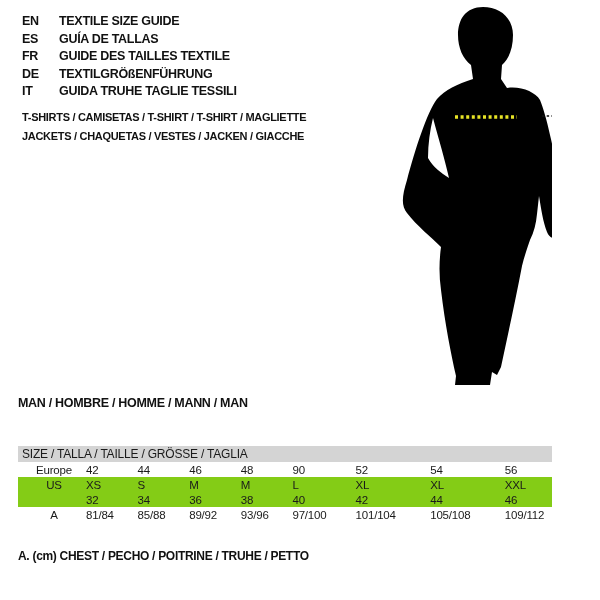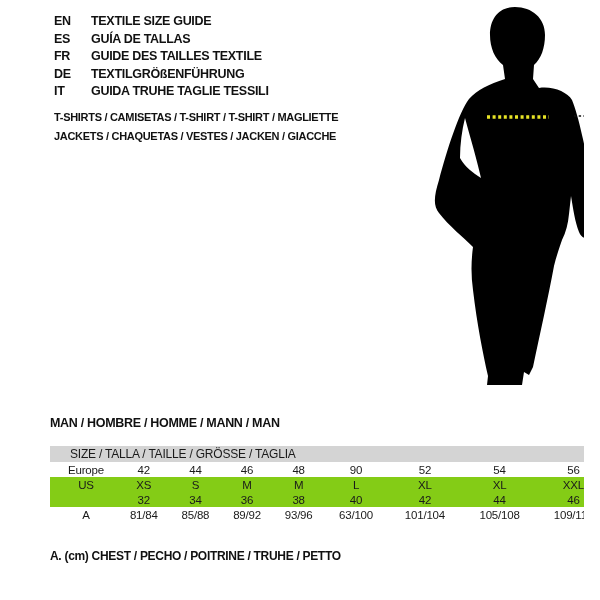--- a/index.html
+++ b/index.html
@@ -5,21 +5,20 @@
   * { margin: 0; padding: 0; box-sizing: border-box; }
   html, body { background: #ffffff; }
   .canvas {
     position: relative;
     width: 552px;
     height: 600px;
     background: #ffffff;
     font-family: "Liberation Sans", sans-serif;
     color: #111111;
     overflow: hidden;
-    margin-left: 32px;
   }
 
   
   .lang-list {
     position: absolute;
     left: 22px;
     top: 13px;
     font-size: 12.5px;
     font-weight: 700;
     letter-spacing: -0.3px;
@@ -45,21 +44,21 @@
     font-family: "Liberation Sans", sans-serif;
     font-size: 13px;
     font-weight: 700;
     fill: #111111;
   }
 
   
   .section-title {
     position: absolute;
     left: 18px;
-    top: 416px;
+    top: 396px;
     font-size: 12.5px;
     font-weight: 700;
     letter-spacing: -0.3px;
   }
 
   
   .size-table {
     position: absolute;
     left: 18px;
     top: 446px;
@@ -68,24 +67,23 @@
     font-size: 11.5px;
     letter-spacing: -0.2px;
     color: #1a1a1a;
   }
   .size-table th {
     background: #d4d4d4;
     text-align: left;
     font-weight: 400;
     font-size: 12px;
     height: 16px;
-    padding: 0 0 0 20px;
+    padding: 0 0 0 4px;
   }
   .size-table td {
-    text-align: center;
     height: 15px;
     padding: 0;
   }
   .size-table td.lbl {
     text-align: center;
     width: 68px;
     padding-left: 4px;
   }
   .size-table tr.shade td { background: #84cc16; }
 
@@ -215,21 +213,21 @@
         <td>42</td>
         <td>44</td>
         <td>46</td>
       </tr>
       <tr>
         <td class="lbl">A</td>
         <td>81/84</td>
         <td>85/88</td>
         <td>89/92</td>
         <td>93/96</td>
-        <td>63/100</td>
+        <td>97/100</td>
         <td>101/104</td>
         <td>105/108</td>
         <td>109/112</td>
       </tr>
     </tbody>
   </table>
 
   <div class="footnote">A. (cm) CHEST / PECHO / POITRINE / TRUHE / PETTO</div>
 
 </div>

